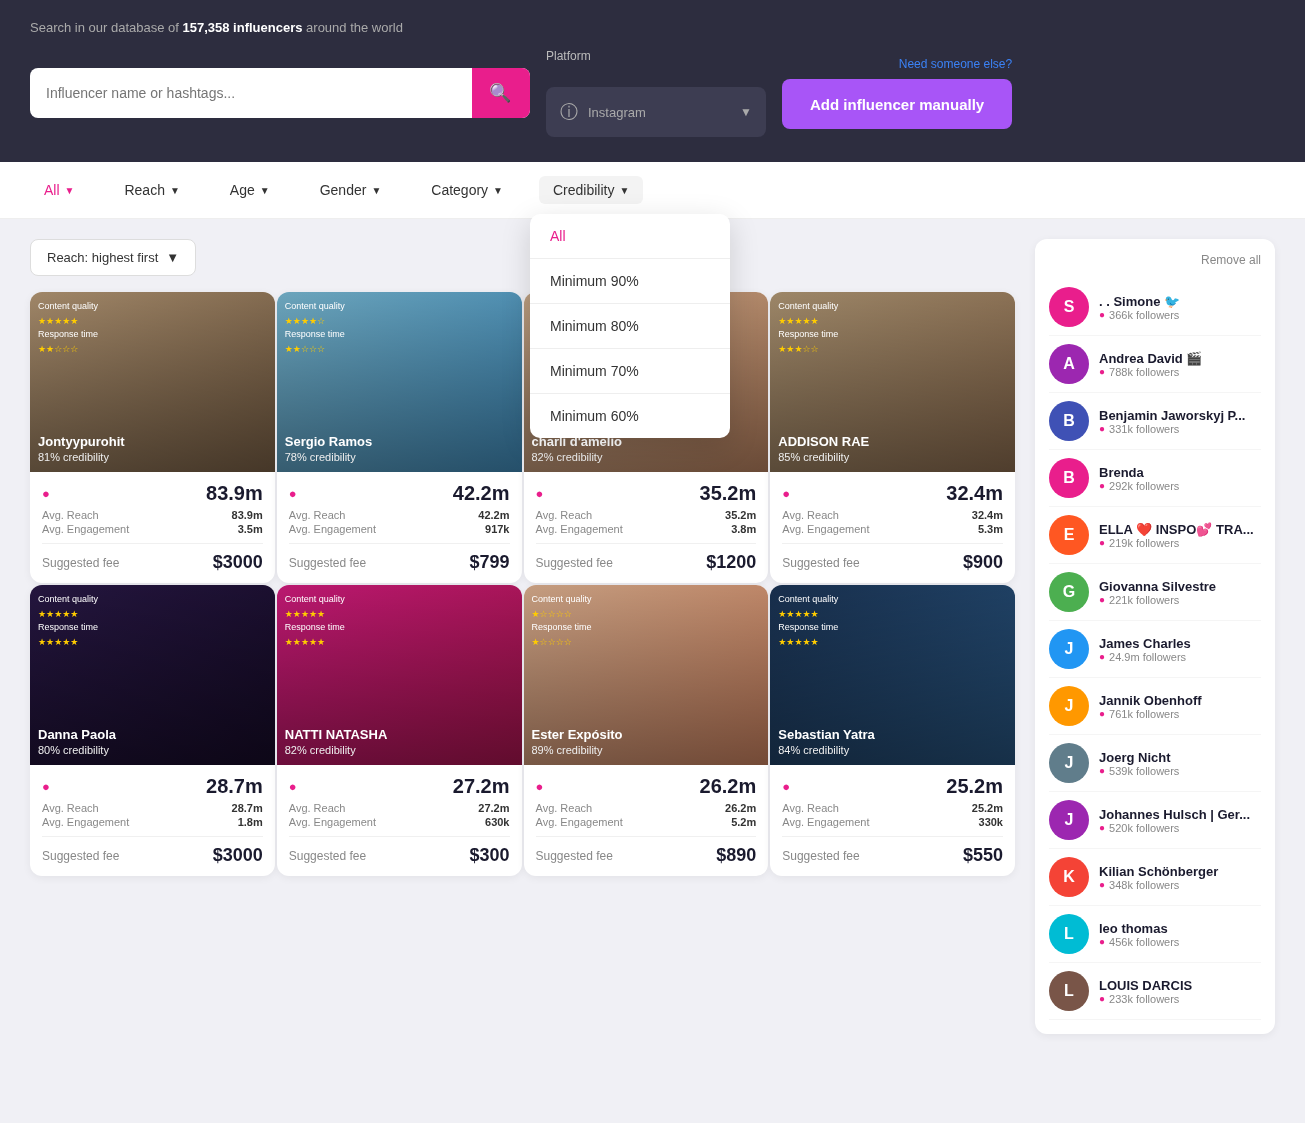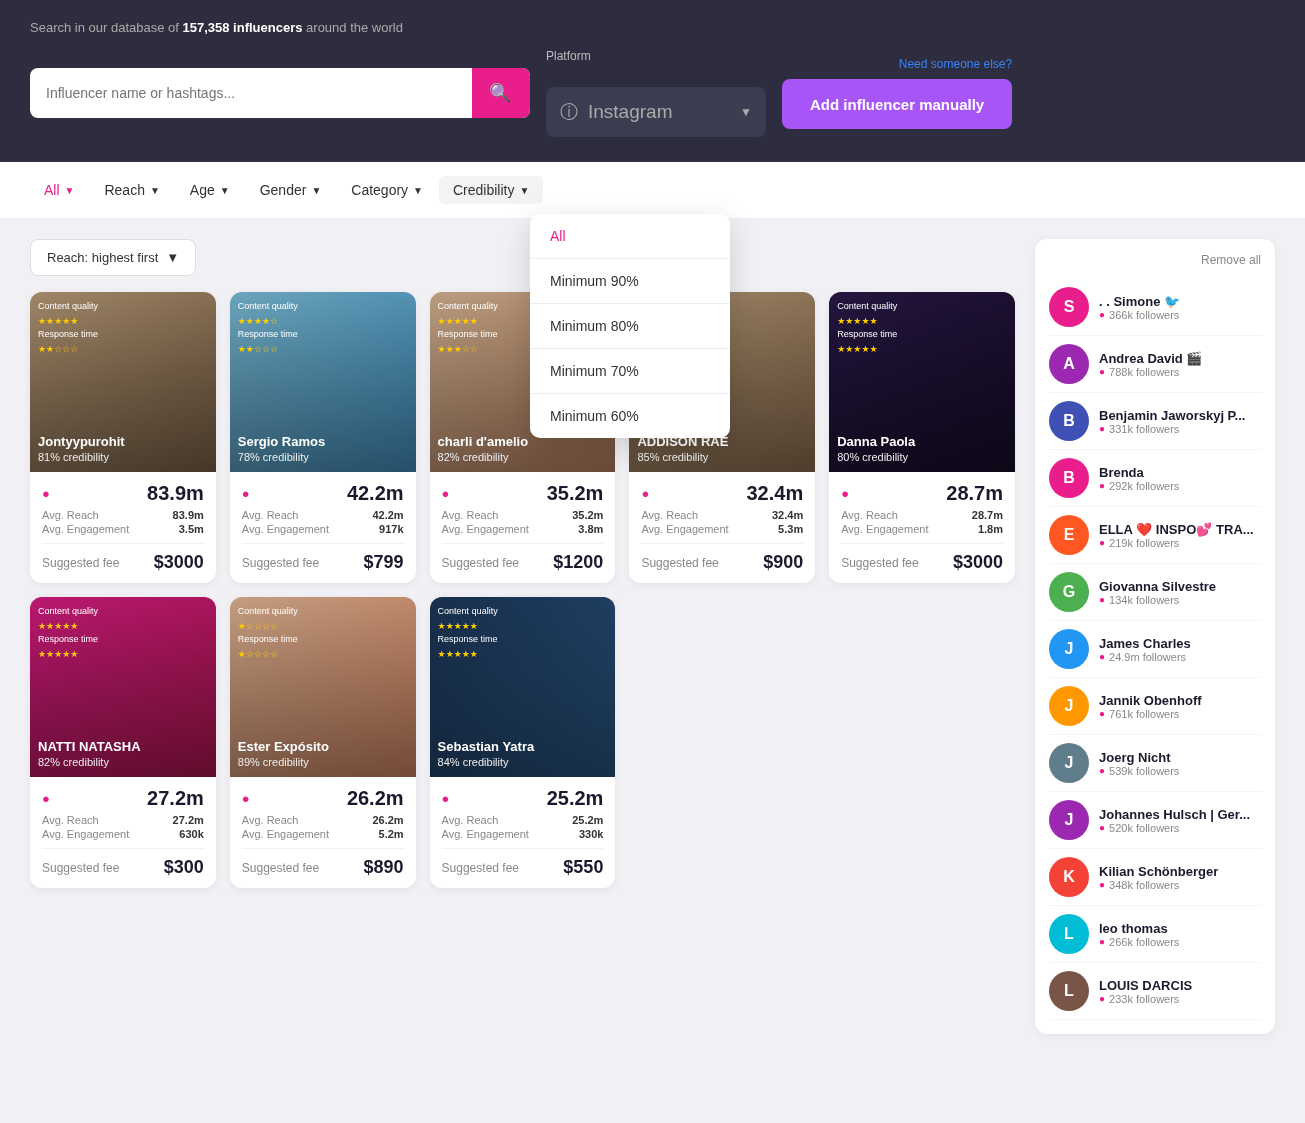--- a/index.html
+++ b/index.html
@@ -65,21 +65,21 @@
       background: #3d3d52;
       border-radius: 8px;
       padding: 0 14px;
       height: 50px;
       min-width: 220px;
       gap: 10px;
       cursor: pointer;
     }
     .platform-select-text {
       color: #aaa;
-      font-size: 19px;
+      font-size: 13px;
       flex: 1;
     }
     .platform-select-arrow { color: #aaa; font-size: 12px; }
     .ig-icon { font-size: 18px; color: #aaa; }
     .need-someone-col {
       display: flex;
       flex-direction: column;
       align-items: flex-end;
       gap: 4px;
     }
@@ -99,21 +99,21 @@
       font-weight: 600;
       cursor: pointer;
       white-space: nowrap;
     }
 
     .filters-bar {
       background: #fff;
       padding: 14px 30px;
       display: flex;
       align-items: center;
-      gap: 2px;
+      gap: 22px;
       border-bottom: 1px solid #eee;
       position: relative;
     }
     .filter-btn {
       display: flex;
       align-items: center;
       gap: 5px;
       padding: 6px 14px;
       border: none;
       background: transparent;
@@ -168,22 +168,22 @@
       border-radius: 8px;
       padding: 10px 16px;
       font-size: 13px;
       color: #333;
       gap: 8px;
       cursor: pointer;
     }
 
     .cards-grid {
       display: grid;
-      grid-template-columns: repeat(5, 1fr);
-      gap: 14px;
+      grid-template-columns: repeat(4, 1fr);
+      gap: 2px;
     }
 
     .influencer-card {
       background: #fff;
       border-radius: 12px;
       overflow: hidden;
       box-shadow: 0 2px 8px rgba(0,0,0,0.06);
     }
     .card-image {
       position: relative;
@@ -764,21 +764,21 @@
     </div>
   </div>
         <div class="saved-influencer">
     <div class="saved-avatar">
       <div class="avatar-placeholder avatar-f">G</div>
     </div>
     <div class="saved-info">
       <div class="saved-name">Giovanna Silvestre</div>
       <div class="saved-followers">
         <span class="ig-pink">●</span>
-        <span>134k followers</span>
+        <span>221k followers</span>
       </div>
     </div>
   </div>
         <div class="saved-influencer">
     <div class="saved-avatar">
       <div class="avatar-placeholder avatar-g">J</div>
     </div>
     <div class="saved-info">
       <div class="saved-name">James Charles</div>
       <div class="saved-followers">
@@ -836,21 +836,21 @@
     </div>
   </div>
         <div class="saved-influencer">
     <div class="saved-avatar">
       <div class="avatar-placeholder avatar-l">L</div>
     </div>
     <div class="saved-info">
       <div class="saved-name">leo thomas</div>
       <div class="saved-followers">
         <span class="ig-pink">●</span>
-        <span>266k followers</span>
+        <span>456k followers</span>
       </div>
     </div>
   </div>
         <div class="saved-influencer">
     <div class="saved-avatar">
       <div class="avatar-placeholder avatar-m">L</div>
     </div>
     <div class="saved-info">
       <div class="saved-name">LOUIS DARCIS</div>
       <div class="saved-followers">

